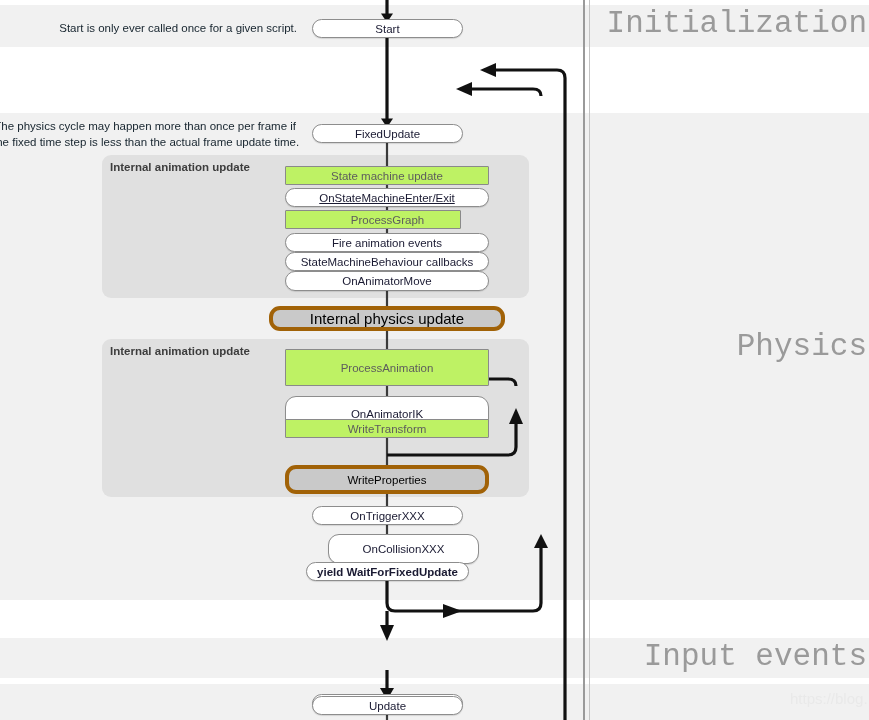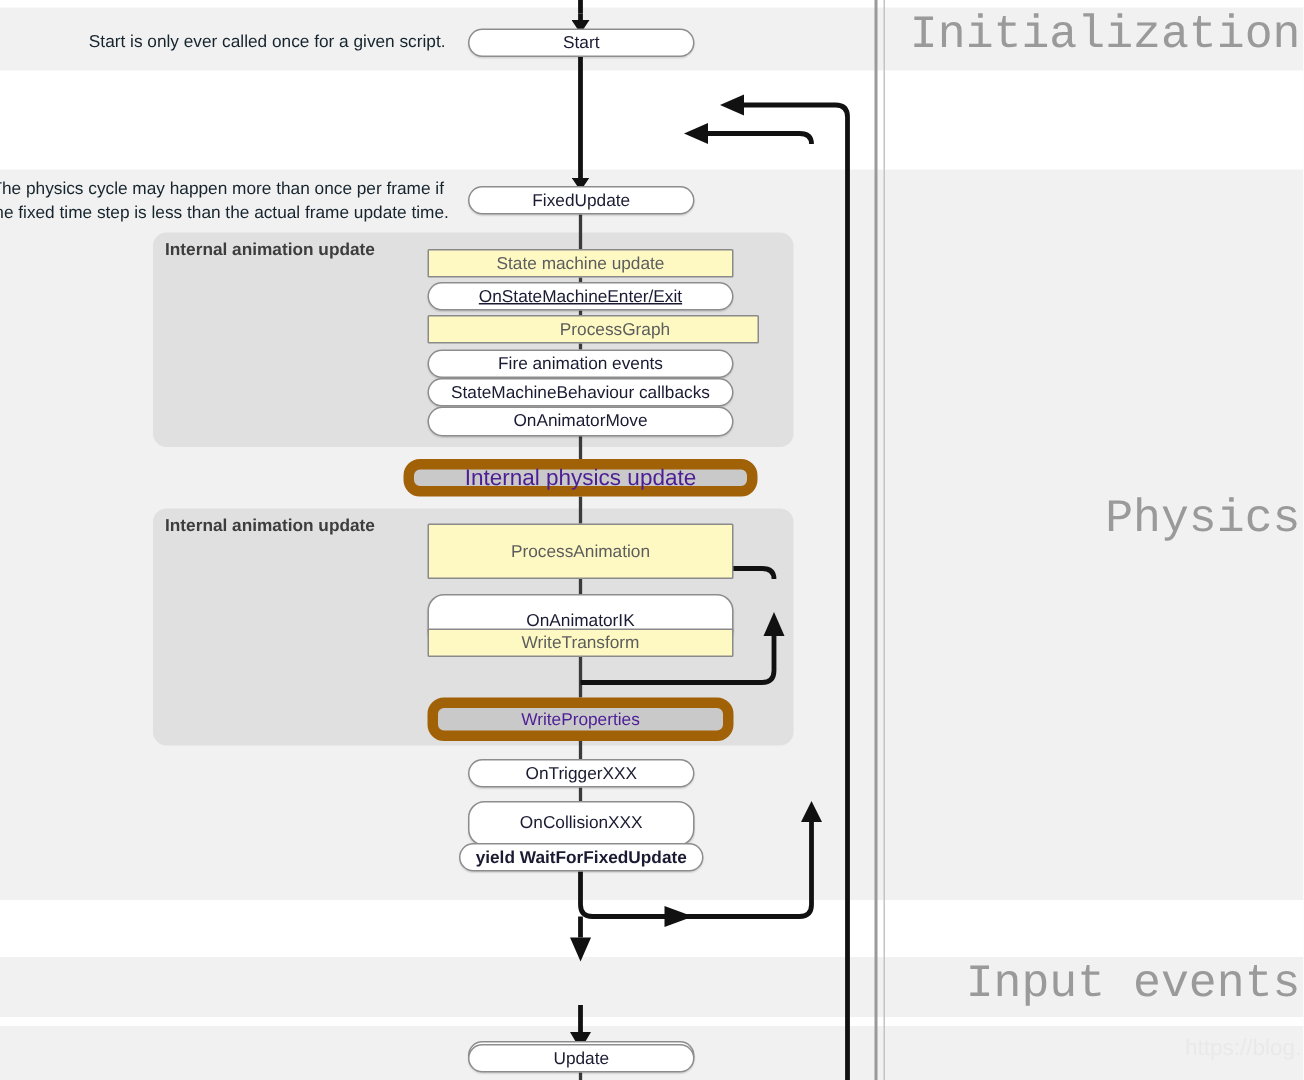--- a/index.html
+++ b/index.html
@@ -30,24 +30,24 @@
   
   .node{
     position:absolute;box-sizing:border-box;display:flex;align-items:center;justify-content:center;
     font-size:11.5px;white-space:nowrap;
   }
   .node.callback{
     background:#ffffff;border:1px solid #8d8d8d;border-radius:11px;color:#1a1a32;
     box-shadow:0 1px 1px rgba(0,0,0,.12);
   }
   .node.internal{
-    background:#fef9c3;border:1px solid #8a8a8a;color:#5d5d5d;border-radius:1px;
+    background:#bef264;border:1px solid #8a8a8a;color:#5d5d5d;border-radius:1px;
   }
   .node.internal-round{
-    background:#c9c9c9;border:7px solid #a16207;color:#4c1d95;border-radius:11px;
+    background:#c9c9c9;border:4px solid #a16207;color:#000000;border-radius:11px;
   }
   .node.big{font-size:15px;}
 
   
   .note{
     position:absolute;color:#16242e;font-size:11.5px;line-height:16px;text-align:right;
     white-space:nowrap;
   }
 
   
@@ -144,34 +144,34 @@
 
   <div class="vrule" style="left:583px;top:0;width:2px;height:720px;background:#9a9a9a;"></div>
   <div class="vrule light" style="left:589px;top:0;width:1px;height:720px;"></div>
 
   <div class="node callback" style="left:312px;top:19px;width:151px;height:19px;">Start</div>
 
   <div class="node callback" style="left:312px;top:124px;width:151px;height:19px;">FixedUpdate</div>
 
   <div class="node internal" style="left:285px;top:166px;width:204px;height:19px;">State machine update</div>
   <div class="node callback" style="left:285px;top:188px;width:204px;height:19px;text-decoration:underline;">OnStateMachineEnter/Exit</div>
-  <div class="node internal" style="left:285px;top:210px;width:221px;height:19px;padding-left:29px;">ProcessGraph</div>
+  <div class="node internal" style="left:285px;top:210px;width:176px;height:19px;padding-left:29px;">ProcessGraph</div>
   <div class="node callback" style="left:285px;top:233px;width:204px;height:19px;">Fire animation events</div>
   <div class="node callback" style="left:285px;top:252px;width:204px;height:19px;">StateMachineBehaviour callbacks</div>
   <div class="node callback" style="left:285px;top:271px;width:204px;height:20px;">OnAnimatorMove</div>
 
   <div class="node internal-round big" style="left:269px;top:306px;width:236px;height:25px;">Internal physics update</div>
 
   <div class="node internal" style="left:285px;top:349px;width:204px;height:37px;">ProcessAnimation</div>
   <div class="node callback" style="left:285px;top:396px;width:204px;height:35px;">OnAnimatorIK</div>
   <div class="node internal" style="left:285px;top:419px;width:204px;height:19px;">WriteTransform</div>
   <div class="node internal-round" style="left:285px;top:465px;width:204px;height:29px;">WriteProperties</div>
 
   <div class="node callback" style="left:312px;top:506px;width:151px;height:19px;">OnTriggerXXX</div>
-  <div class="node callback" style="left:312px;top:534px;width:151px;height:30px;">OnCollisionXXX</div>
+  <div class="node callback" style="left:328px;top:534px;width:151px;height:30px;">OnCollisionXXX</div>
   <div class="node callback" style="left:306px;top:562px;width:163px;height:19px;font-weight:bold;">yield WaitForFixedUpdate</div>
 
   <div class="node callback" style="left:312px;top:651px;width:151px;height:19px;margin-top:43px;">OnMouseXXX</div>
   <div class="node callback" style="left:312px;top:696px;width:151px;height:19px;">Update</div>
 
   <div class="note" style="left:0;top:20px;width:297px;">
     <span>Start is only ever called once for a given script.</span>
   </div>
 
   <div class="note" style="left:-7px;top:118px;width:303px;">

